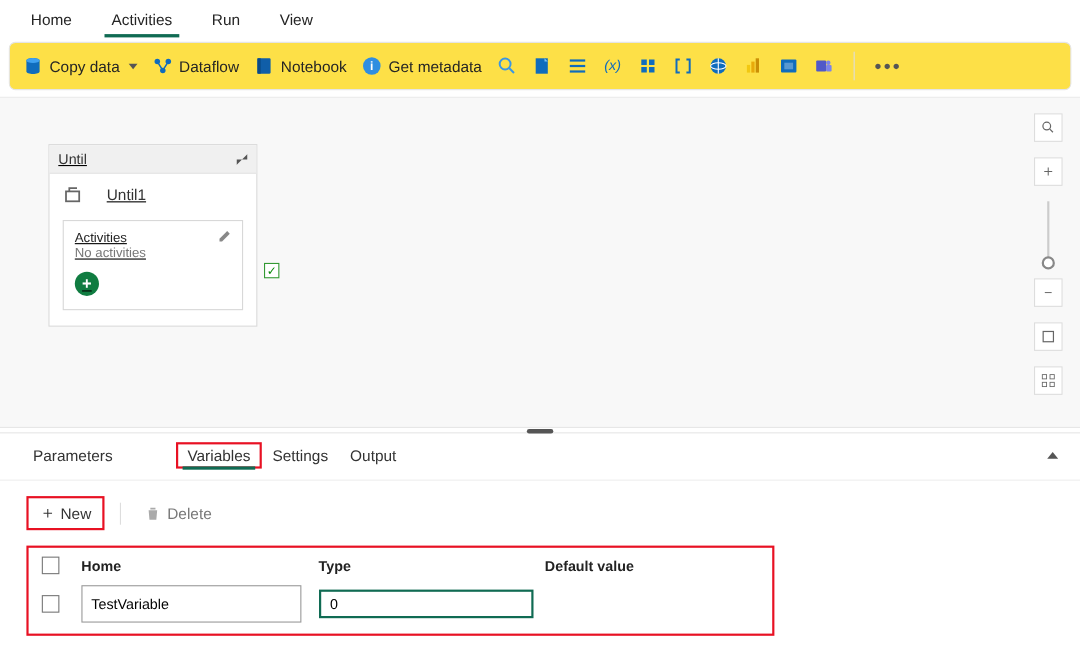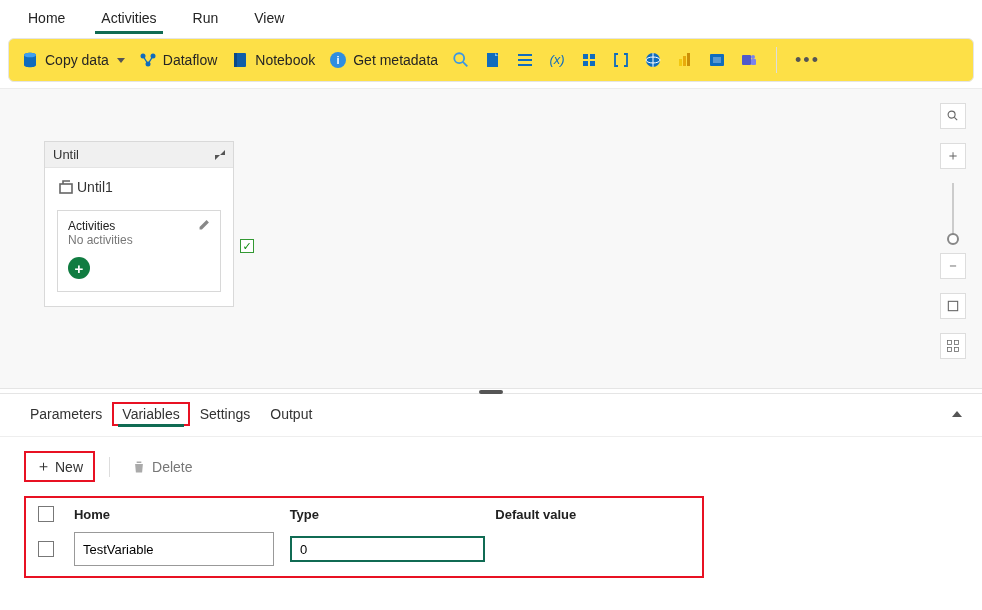--- a/index.html
+++ b/index.html
@@ -14,24 +14,24 @@
 .toolbar-wrap { padding: 6px 8px; }
 .toolbar { display: flex; align-items: center; gap: 14px; height: 44px; border: 1px solid #e5e5e5; border-radius: 6px; padding: 0 12px; background: #fde047; }
 .tool-btn { display: flex; align-items: center; gap: 6px; font-size: 14px; color: #252525; cursor: default; }
 .tool-icon { width: 18px; height: 18px; display:flex; align-items:center; justify-content:center; }
 .chev-down { width: 0; height: 0; border-left: 4px solid transparent; border-right: 4px solid transparent; border-top: 5px solid #555; margin-left: 2px; }
 .tool-sep { width: 1px; height: 26px; background: #ddd; margin: 0 4px; }
 .more-dots { font-size: 18px; letter-spacing: 2px; color: #555; }
 
 
 .canvas-area { position: relative; background: #f8f8f8; border-top: 1px solid #ececec; height: 300px; }
-.activity-card { position: absolute; left: 44px; top: 52px; width: 190px; border: 1px solid #d9d9d9; background: #fff; }
+.activity-card { position: absolute; left: 44px; top: 42px; width: 190px; border: 1px solid #d9d9d9; background: #fff; text-decoration: underline; }
 .activity-header { height: 26px; background: #f0f0f0; border-bottom: 1px solid #e4e4e4; display: flex; align-items: center; justify-content: space-between; padding: 0 8px; font-size: 13px; color: #333; }
 .activity-body { padding: 10px 12px 14px 12px; }
-.activity-title-row { display:flex; align-items:center; gap:2px; margin-bottom:14px; }
+.activity-title-row { display:flex; align-items:center; gap:22px; margin-bottom:14px; }
 .inner-box { border: 1px solid #d8d8d8; padding: 8px 10px 12px 10px; position: relative; }
 .inner-label { font-size: 12px; color: #222; }
 .inner-sub { font-size: 12px; color: #777; }
 .edit-icon { position:absolute; top:6px; right:8px; }
 .plus-circle { width: 22px; height: 22px; border-radius: 50%; background: #107c41; display:flex; align-items:center; justify-content:center; margin-top: 10px; }
 .plus-circle::before { content:"+"; color:#fff; font-size:15px; font-weight:bold; line-height:1; }
 
 .check-mark { position: absolute; left: 240px; top: 150px; width: 14px; height: 14px; border: 1px solid #339933; display:flex; align-items:center; justify-content:center; font-size:11px; color:#0a8a0a; background:#fff;}
 
 
@@ -41,21 +41,21 @@
 .slider-knob { width: 12px; height:12px; border-radius:50%; background:#fff; border:2px solid #888; position:absolute; bottom:-6px; left:-5px;}
 
 .splitter { height: 6px; background: #fff; border-top:1px solid #e5e5e5; border-bottom:1px solid #e5e5e5; position:relative;}
 .splitter::after { content:""; position:absolute; left:50%; top:1px; width:24px; height:4px; background:#555; transform:translateX(-50%); border-radius:2px; }
 
 
 .bottom-tabs { display:flex; align-items:center; padding: 8px 20px 10px 20px; font-size:14px; color:#333; border-bottom:1px solid #eee; position:relative;}
 .btab { padding: 4px 10px; cursor:default; }
 .btab.active { position:relative; }
 .btab.active::after { content:""; position:absolute; left:4px; right:4px; bottom:-3px; height:3px; background:#106b53; }
-.highlight-red { border:2px solid #e81123; padding:2px 8px; }
+.highlight-red { border:2px solid #e81123; padding:2px 8px;margin-left:48px; }
 .chev-up { width:0;height:0;border-left:5px solid transparent;border-right:5px solid transparent;border-bottom:6px solid #555; margin-left:auto; }
 
 
 .bottom-panel { padding: 14px 24px; }
 .btn-row { display:flex; align-items:center; gap:14px; margin-bottom: 14px; }
 .new-btn { display:flex; align-items:center; gap:4px; border:2px solid #e81123; padding:4px 10px; font-size:14px; color:#333; }
 .plus { font-size:15px; }
 .delete-btn { display:flex; align-items:center; gap:6px; font-size:14px; color:#777; padding:4px 8px; }
 .vsep { width:1px; height:20px; background:#ddd; }
 

